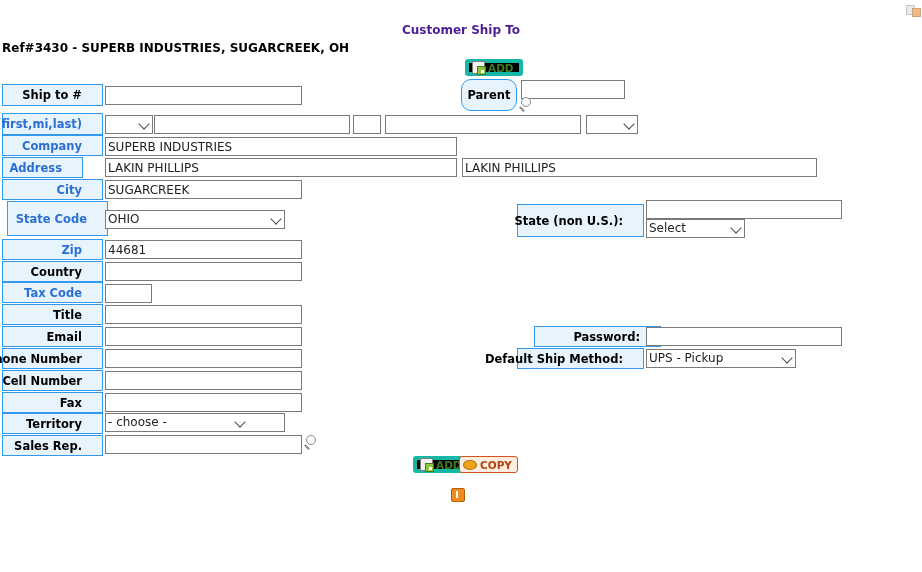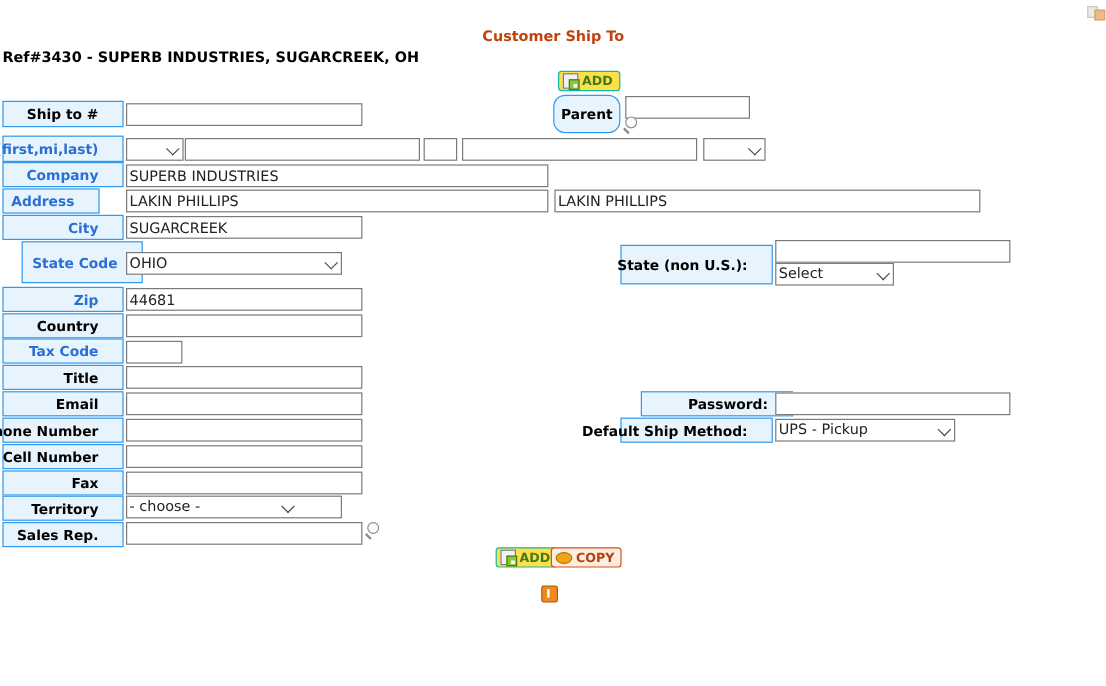--- a/index.html
+++ b/index.html
@@ -18,21 +18,21 @@
   }
 
   
   .page-title {
     position: absolute;
     left: 0; top: 23px;
     width: 922px;
     text-align: center;
     font-size: 12px;
     font-weight: bold;
-    color: #c2410c;
+    color: #4c1d95;
   }
   .ref-line {
     position: absolute;
     left: 2px; top: 41px;
     font-size: 12px;
     font-weight: bold;
     color: #000;
   }
   .corner-icon {
     position: absolute;
@@ -117,22 +117,22 @@
     align-items: center;
     gap: 3px;
     padding: 0 5px 0 3px;
     font-size: 10.5px;
     font-weight: bold;
     border-radius: 3px;
     cursor: pointer;
     user-select: none;
   }
   .btn-add {
-    background: #fde047;
-    border: 1px solid #14b8a6;
+    background: #000000;
+    border: 4px solid #14b8a6;
     color: #3f7a20;
   }
   .btn-copy {
     background: #fdece0;
     border: 1px solid #d2541a;
     color: #b0430f;
   }
   .ico-add {
     position: relative;
     width: 11px; height: 11px;
@@ -233,21 +233,21 @@
 <div class="lbl blue" style="left:2px; top:135px; width:101px; height:21px;">Company</div>
 <input class="inp" style="left: 105px; top: 137px; width: 352px;" value="SUPERB INDUSTRIES">
 
 <div class="lbl blue" style="left:2px; top:157px; width:81px; height:21px;">Address</div>
 <input class="inp" style="left: 105px; top: 158px; width: 352px;" value="LAKIN PHILLIPS">
 <input class="inp" style="left: 462px; top: 158px; width: 355px;" value="LAKIN PHILLIPS">
 
 <div class="lbl blue" style="left:2px; top:179px; width:101px; height:21px;">City</div>
 <input class="inp" style="left: 105px; top: 180px; width: 197px;" value="SUGARCREEK">
 
-<div class="lbl blue" style="left:18px; top:201px; width:101px; height:35px;">State Code</div>
+<div class="lbl blue" style="left:7px; top:201px; width:101px; height:35px;">State Code</div>
 <div class="selwrap" style="left:105px; top:210px; width:180px; height:19px;">
   <select class="inp" style="width:180px;">
     <option>OHIO</option>
   </select>
   <span class="chev"></span>
 </div>
 
 <div class="lbl" style="left:517px; top:204px; width:127px; height:33px;">State (non U.S.):</div>
 <input class="inp" style="left: 646px; top: 200px; width: 196px;" value="">
 <div class="selwrap" style="left:646px; top:219px; width:99px; height:19px;">

